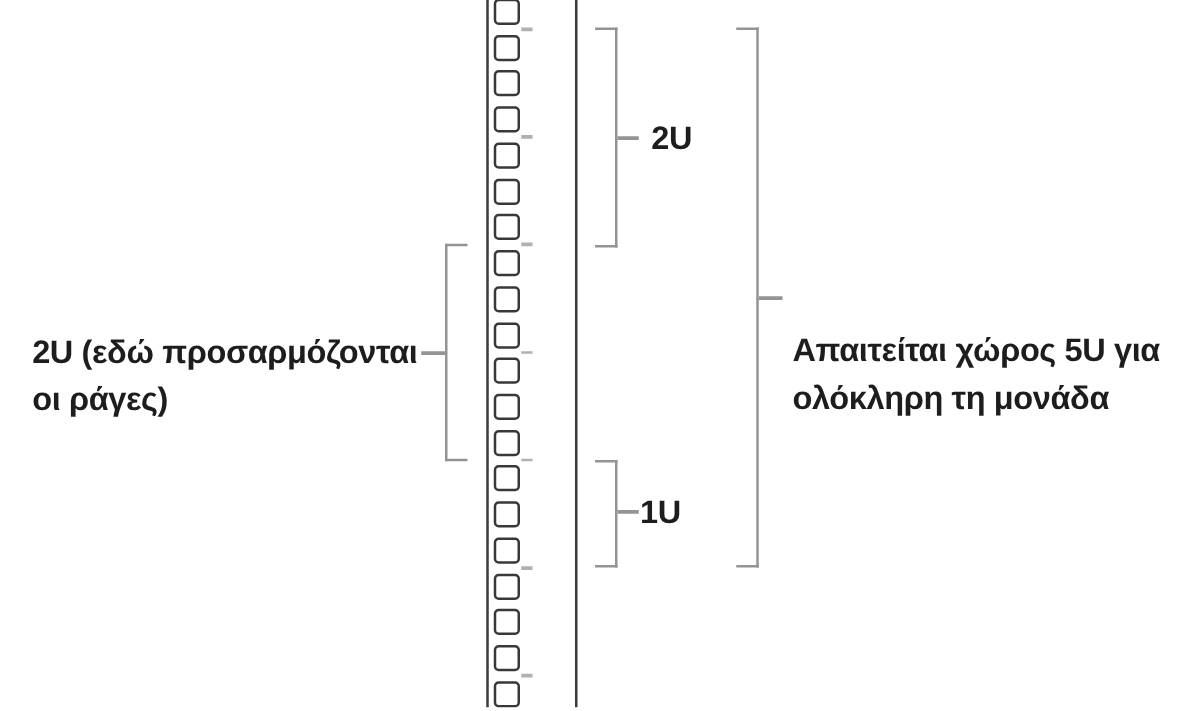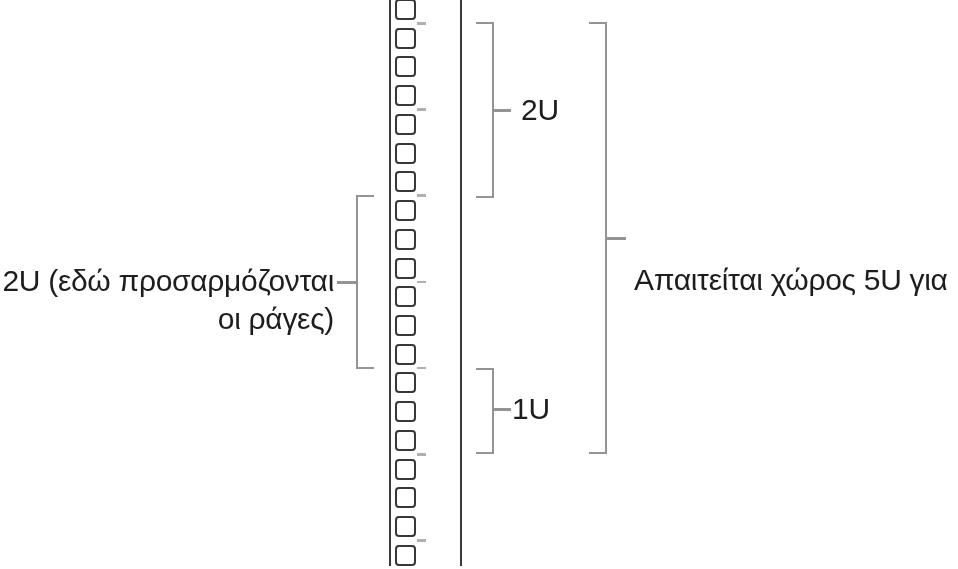--- a/index.html
+++ b/index.html
@@ -48,26 +48,27 @@
   .bracket.open-left  { border-left: none;  }  
   .connector {
     position: absolute;
     height: 2.5px;
     background: var(--bracket, #949494);
   }
   
   .label {
     position: absolute;
     color: var(--text, #1d1d1f);
-    font-size: 30px;
+    font-size: 26px;
     line-height: 38px;
     letter-spacing: -0.3px;
     white-space: nowrap;
+    font-weight: bold;
   }
-  .label.align-right { text-align: right; }
+  .label.align-right { }
 </style>
 </head>
 <body>
 
 <div class="canvas" style="--bg: #ffffff; --rail: #3a3a3c; --hole: #38383a; --bracket: #949494; --tick: #b0b0b0; --text: #1d1d1f;">
 
   <div class="rail">
     <div class="rail-edge left"></div>
     <div class="rail-edge right"></div>
     <div id="holes">
@@ -115,15 +116,16 @@
   <div class="label" style="left:521px; top:91px;">2U</div>
 
   <div class="bracket open-left" style="left:476px; top:368px; width:18px; height:86px;"></div>
   <div class="connector" style="left:494px; top:408px; width:17px;"></div>
   <div class="label" style="left:512px; top:390px;">1U</div>
 
   <div class="bracket open-left" style="left:589px; top:22px; width:18px; height:432px;"></div>
   <div class="connector" style="left:607px; top:237px; width:19px;"></div>
   <div class="label" style="left:634px; top:218px;margin-top:43px;">
     <div>Απαιτείται χώρος 5U για</div>
+    <div>ολόκληρη τη μονάδα</div>
   </div>
 
 </div>
 
 </body></html>

